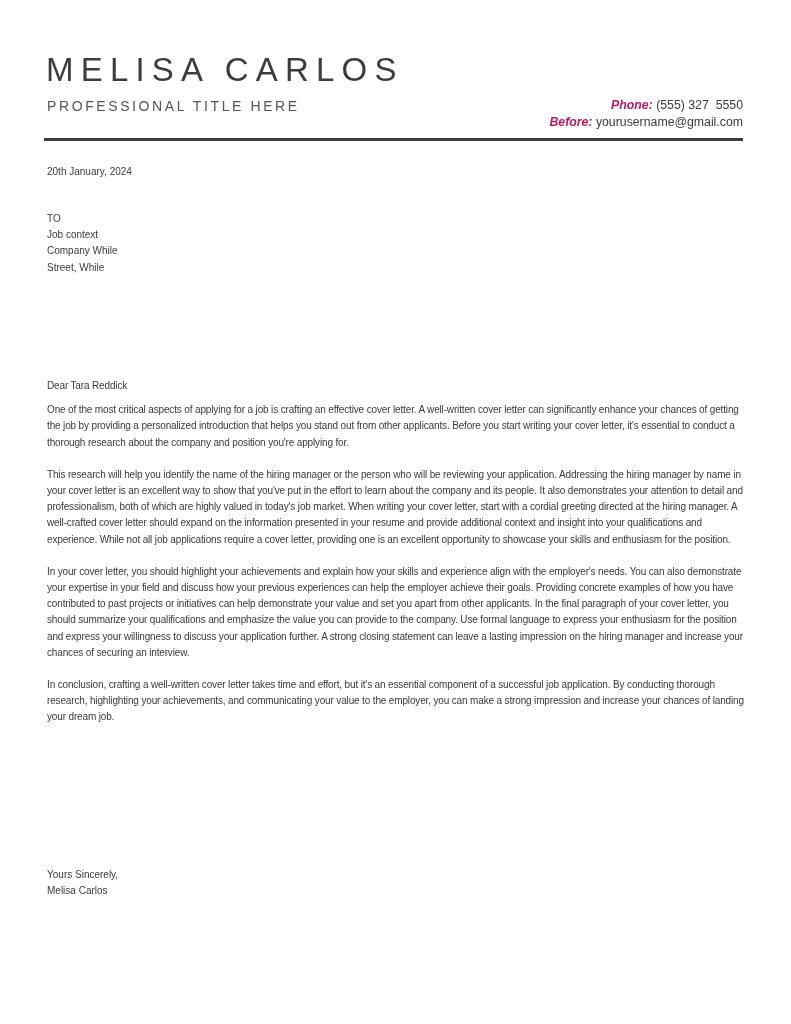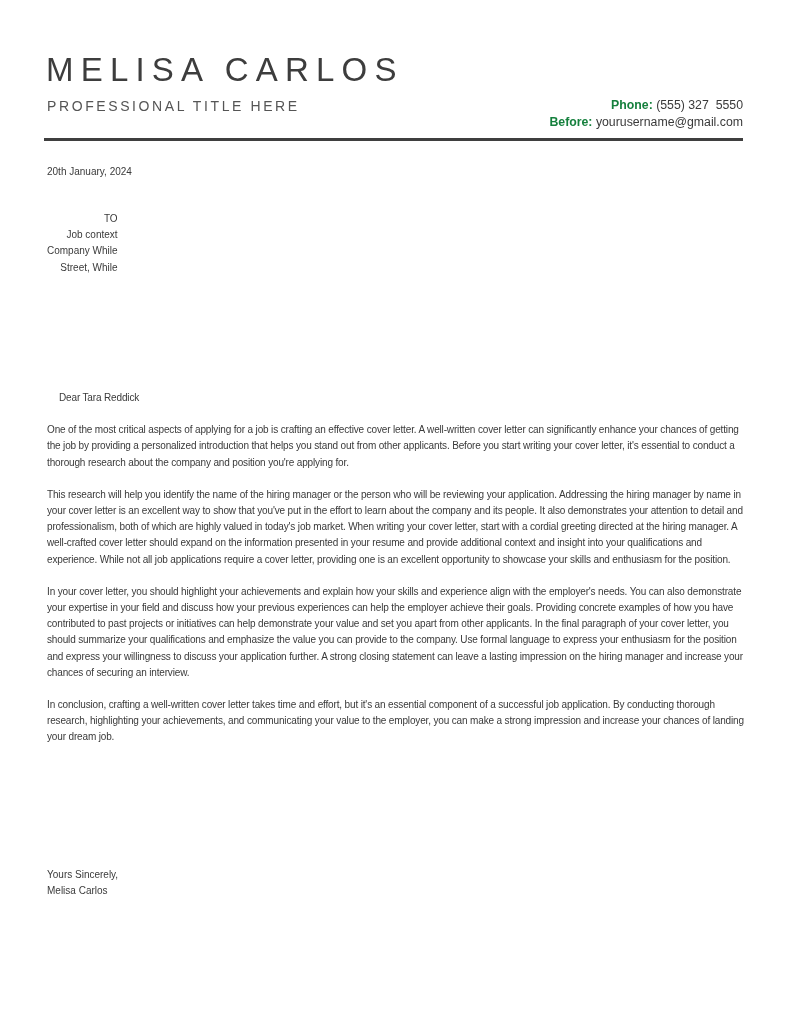--- a/index.html
+++ b/index.html
@@ -4,27 +4,27 @@
 <style>
   html, body { margin: 0; padding: 0; background: #ffffff; }
   body { width: 791px; height: 1024px; position: relative; overflow: hidden;
          font-family: "Liberation Sans", sans-serif; color: #3a3a3a; }
   .name { position: absolute; left: 46px; top: 50px; font-size: 33px; letter-spacing: 7.2px;
           font-weight: normal; color: #3d3d3d; margin: 0; line-height: 40px; white-space: nowrap; }
   .title { position: absolute; left: 47px; top: 98px; font-size: 14px; letter-spacing: 2.6px;
            color: #555; margin: 0; white-space: nowrap; }
   .contact { position: absolute; right: 48px; top: 97px; text-align: right; font-size: 12.3px;
              line-height: 17px; color: #3a3a3a; }
-  .contact b { font-weight: bold; color: #15803d; }
+  .contact b { font-weight: bold; color: #be185d; font-style: italic; }
   .divider { position: absolute; left: 44px; top: 138px; width: 699px; height: 3px; background: #3f3f3f; }
   .txt { position: absolute; left: 47px; font-size: 10px; line-height: 16.2px; color: #3a3a3a; }
   .date { top: 164px; }
-  .addr { top: 211px; text-align: right; }
+  .addr { top: 211px; }
   .body-text { top: 378px; width: 700px; }
-  .body-text p { margin: 16px 0 16px 0; text-align: left; letter-spacing: -0.15px; }
+  .body-text p { margin: 8px 0 16px 0; text-align: left; letter-spacing: -0.15px; }
   .close { top: 867px; }
   .line { display: block; white-space: nowrap; }
 </style>
 </head>
 <body>
 
 <h1 class="name">MELISA CARLOS</h1>
 <div class="title">PROFESSIONAL TITLE HERE</div>
 
 <div class="contact">
@@ -43,21 +43,21 @@
 <div class="txt date">20th January, 2024</div>
 
 <div class="txt addr">
   <span class="line">TO</span>
   <span class="line">Job context</span>
   <span class="line">Company While</span>
   <span class="line">Street, While</span>
 </div>
 
 <div class="txt body-text">
-  <p style="margin:12px">Dear Tara Reddick</p>
+  <p style="margin:0">Dear Tara Reddick</p>
   <p>One of the most critical aspects of applying for a job is crafting an effective cover letter. A well-written cover letter can significantly enhance your chances of getting the job by providing a personalized introduction that helps you stand out from other applicants. Before you start writing your cover letter, it's essential to conduct a thorough research about the company and position you're applying for.</p>
   <p>This research will help you identify the name of the hiring manager or the person who will be reviewing your application. Addressing the hiring manager by name in your cover letter is an excellent way to show that you've put in the effort to learn about the company and its people. It also demonstrates your attention to detail and professionalism, both of which are highly valued in today's job market. When writing your cover letter, start with a cordial greeting directed at the hiring manager. A well-crafted cover letter should expand on the information presented in your resume and provide additional context and insight into your qualifications and experience. While not all job applications require a cover letter, providing one is an excellent opportunity to showcase your skills and enthusiasm for the position.</p>
   <p>In your cover letter, you should highlight your achievements and explain how your skills and experience align with the employer's needs. You can also demonstrate your expertise in your field and discuss how your previous experiences can help the employer achieve their goals. Providing concrete examples of how you have contributed to past projects or initiatives can help demonstrate your value and set you apart from other applicants. In the final paragraph of your cover letter, you should summarize your qualifications and emphasize the value you can provide to the company. Use formal language to express your enthusiasm for the position and express your willingness to discuss your application further. A strong closing statement can leave a lasting impression on the hiring manager and increase your chances of securing an interview.</p>
   <p>In conclusion, crafting a well-written cover letter takes time and effort, but it's an essential component of a successful job application. By conducting thorough research, highlighting your achievements, and communicating your value to the employer, you can make a strong impression and increase your chances of landing your dream job.</p>
 </div>
 
 <div class="txt close">
   <span class="line">Yours Sincerely,</span>
   <span class="line">Melisa Carlos</span>
 </div>

